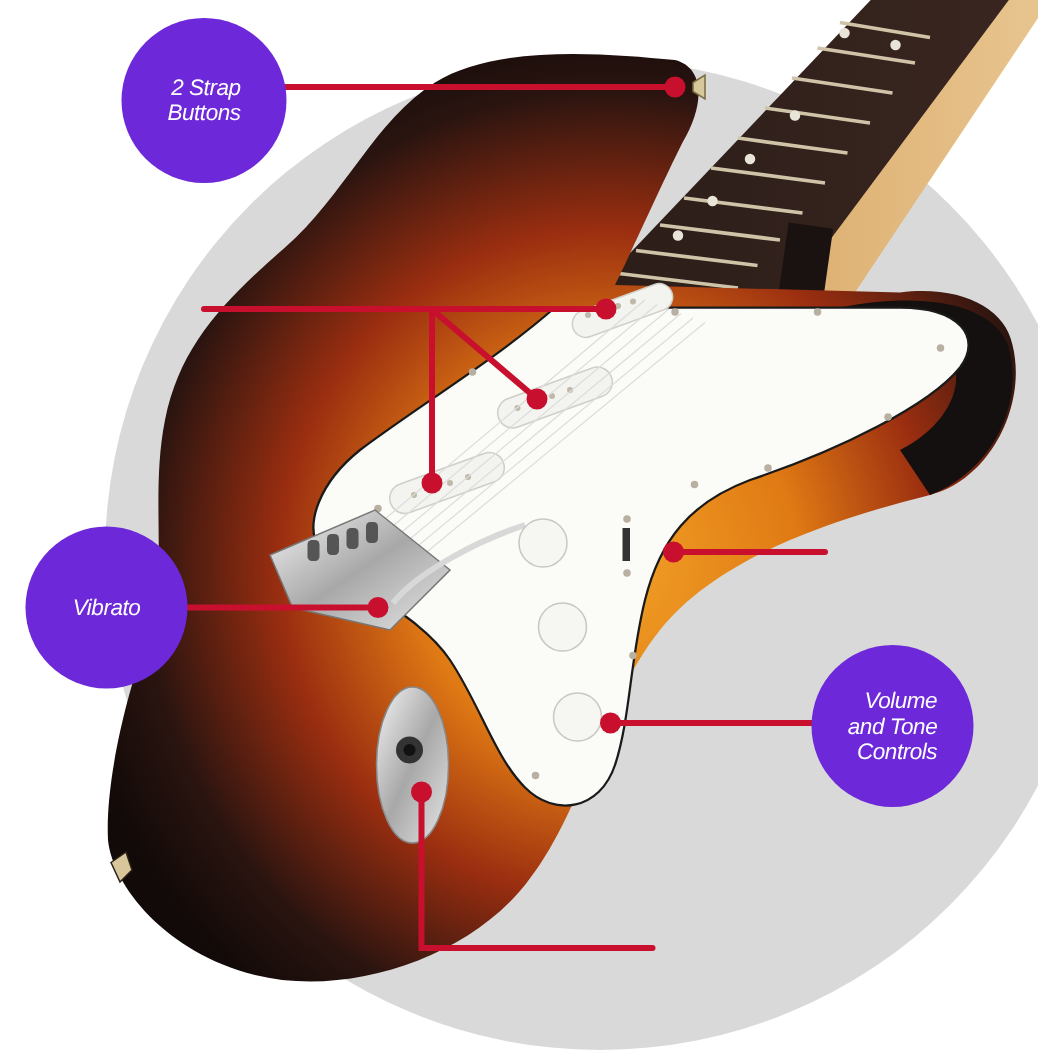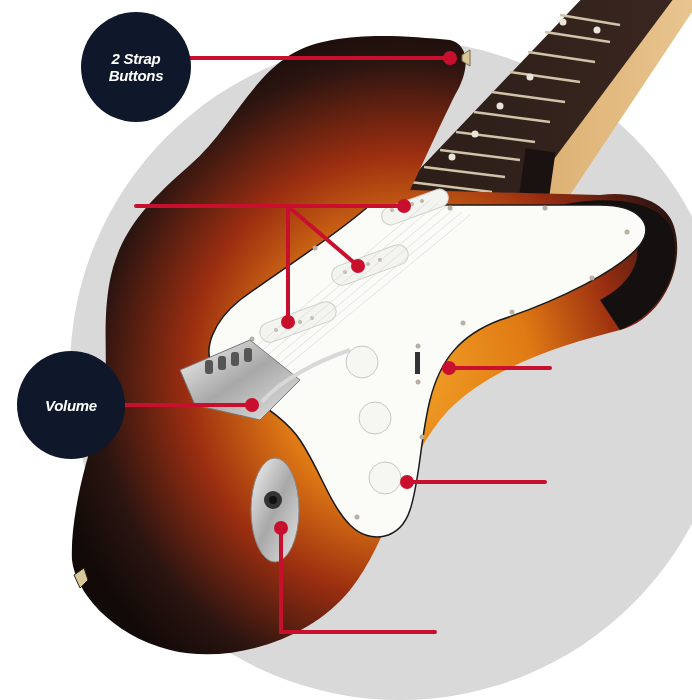--- a/index.html
+++ b/index.html
@@ -2,25 +2,25 @@
 <html><head>
 <meta charset="utf-8">
 <style>
   html, body { margin: 0; padding: 0; background: #ffffff; }
   body { width: 692px; height: 700px; position: relative; overflow: hidden;
          font-family: "Liberation Sans", sans-serif; }
   .stage { position: absolute; left: 0; top: 0; width: 692px; height: 700px; }
   svg.art { position: absolute; left: 0; top: 0; }
   .bubble {
     position: absolute; border-radius: 50%;
-    background: #0f172a;
+    background: #6d28d9;
     display: flex; align-items: center; justify-content: center;
-    text-align: center; color: #ffffff;
+    text-align: right; color: #ffffff;
     font-family: "Liberation Sans", sans-serif;
-    font-weight: bold; font-style: italic;
+    font-weight: normal; font-style: italic;
     font-size: 15px; line-height: 17px;
     letter-spacing: -0.3px;
     box-shadow: 0 0 0 0 rgba(0,0,0,0);
   }
   .bubble span { display: block; white-space: pre-line; }
 </style>
 </head>
 <body>
 
 <div class="stage">
@@ -195,15 +195,20 @@
       <circle cx="407" cy="482" r="7"></circle>
       <circle cx="281" cy="528" r="7"></circle>
     </g>
   </svg>
 
   <div class="bubble" style="left:81px; top:12px; width:110px; height:110px;">
     <span>2 Strap
 Buttons</span>
   </div>
   <div class="bubble" style="left:17px; top:351px; width:108px; height:108px;">
-    <span>Volume</span>
+    <span>Vibrato</span>
+  </div>
+  <div class="bubble" style="left:541px; top:430px; width:108px; height:108px;">
+    <span>Volume
+and Tone
+Controls</span>
   </div>
 </div>
 
 </body></html>

